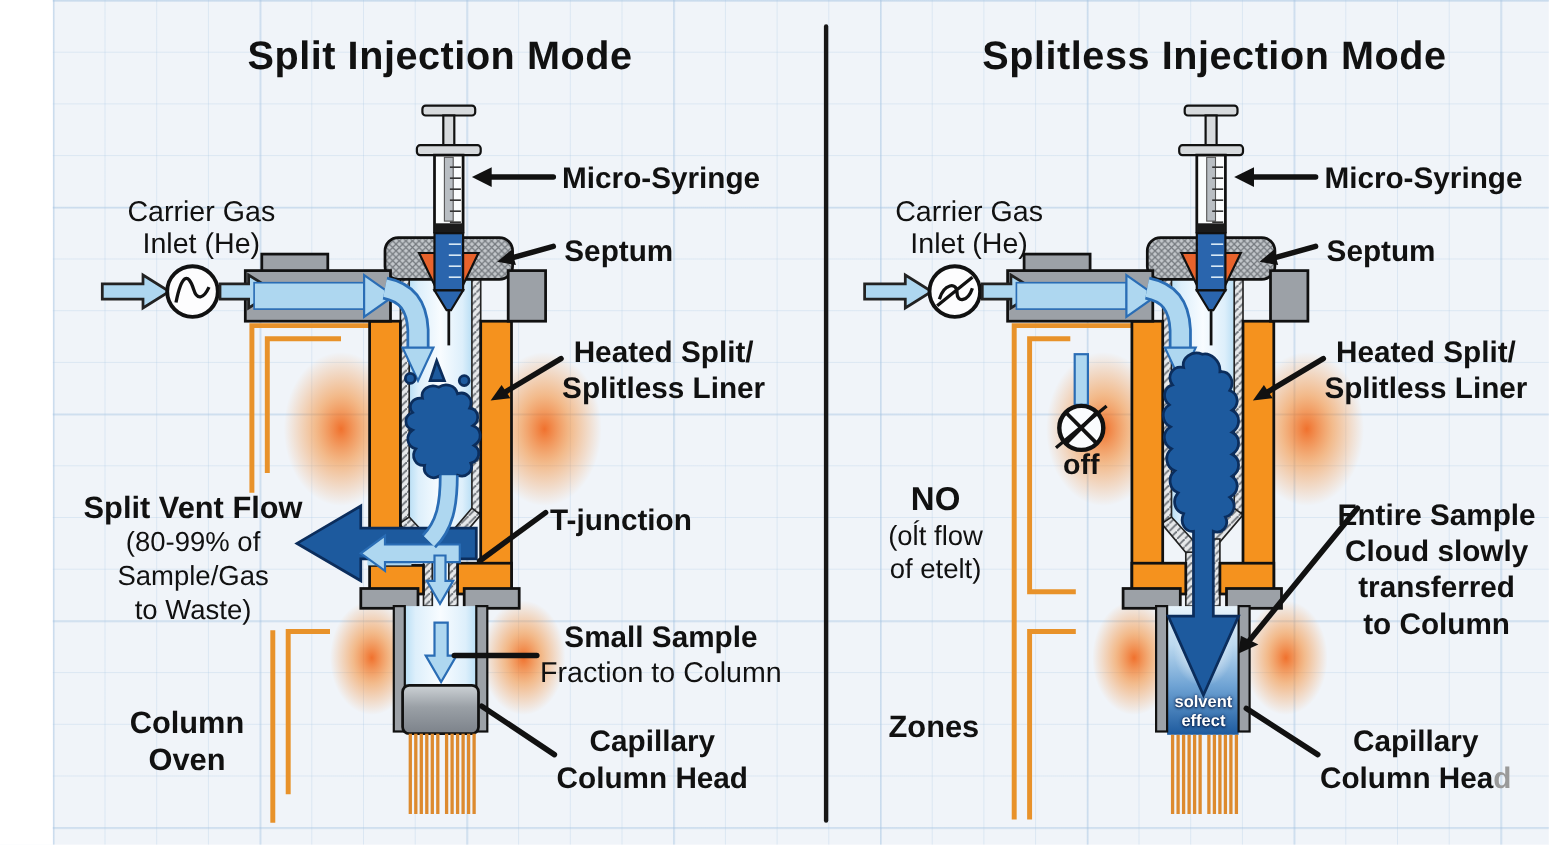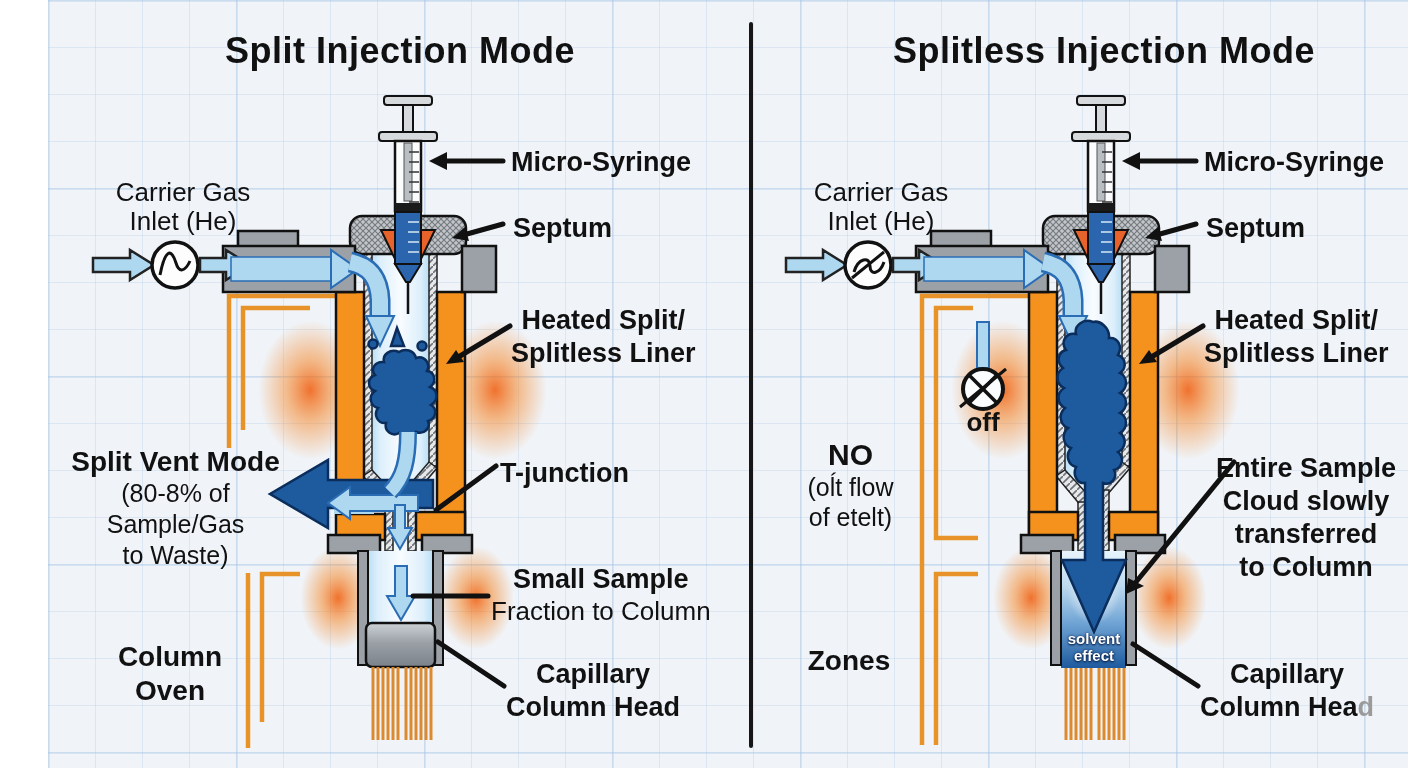--- a/index.html
+++ b/index.html
@@ -360,22 +360,22 @@
   <div class="abs lbl" style="left:465px;top:212px;">Septum</div>
 
   <div class="abs lbl" style="left:463px;top:304px;">
     <div>Heated Split/</div>
     <div>Splitless Liner</div>
   </div>
 
   <div class="abs lbl" style="left:452px;top:457px;">T-junction</div>
 
   <div class="abs ctr" style="left:15px;top:446px;width:225px;">
-    <div class="lbl" style="font-size:28px;line-height:32px;">Split Vent Mode</div>
-    <div class="lbl-reg">(80-8% of</div>
+    <div class="lbl" style="font-size:28px;line-height:32px;">Split Vent Flow</div>
+    <div class="lbl-reg">(80-99% of</div>
     <div class="lbl-reg">Sample/Gas</div>
     <div class="lbl-reg">to Waste)</div>
   </div>
 
   <div class="abs" style="left:443px;top:563px;">
     <div class="lbl">Small Sample</div>
     <div class="lbl-reg" style="font-size:26px;">Fraction to Column</div>
   </div>
 
   <div class="abs ctr lbl" style="left:57px;top:640px;width:130px;font-size:28px;line-height:34px;">

